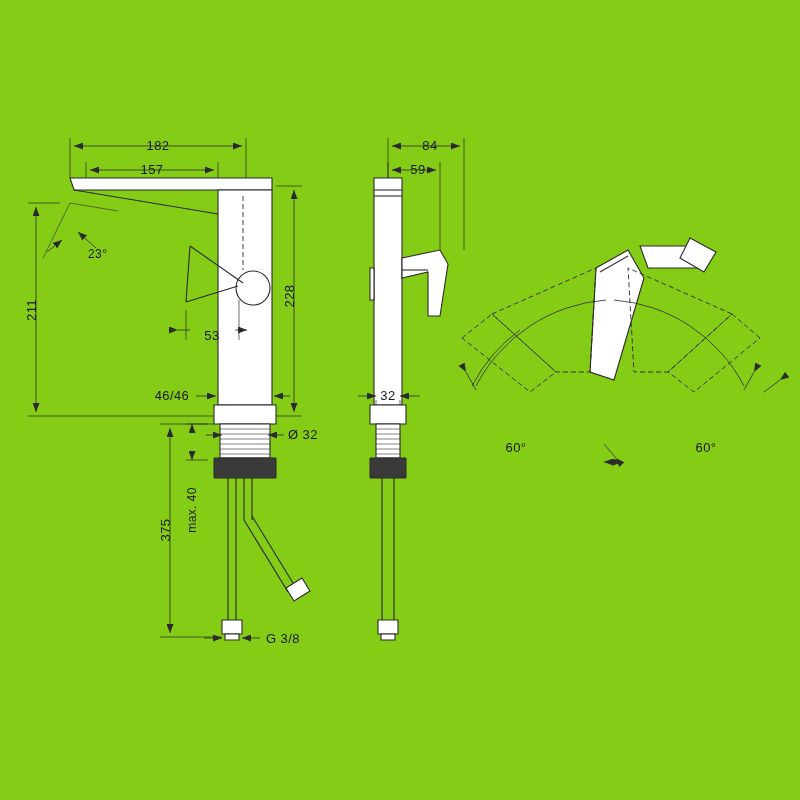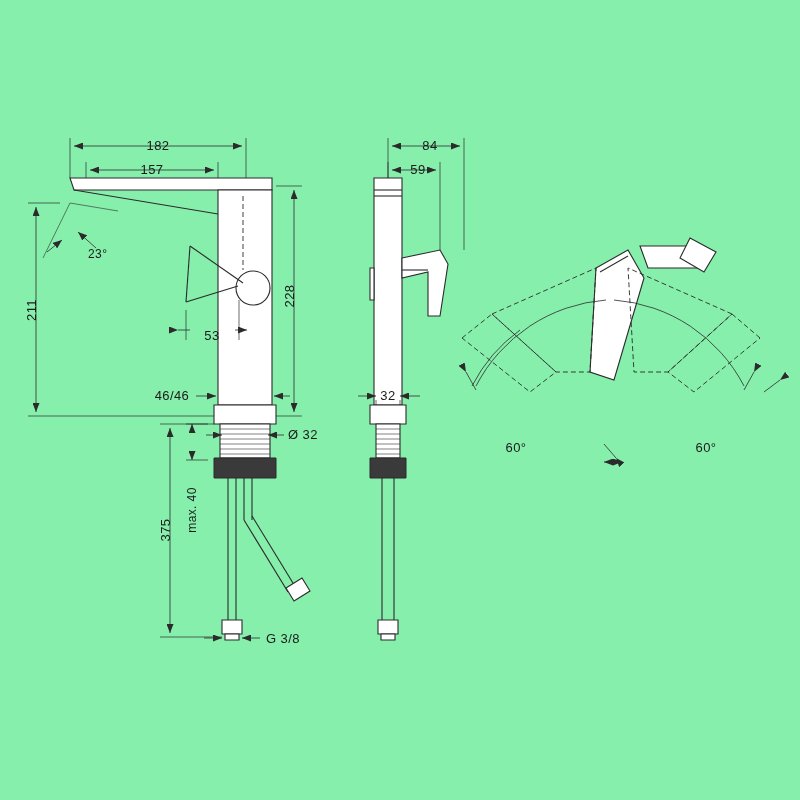--- a/index.html
+++ b/index.html
@@ -10,21 +10,21 @@
   body {
     width: 800px;
     height: 800px;
     font-family: "Liberation Sans", sans-serif;
     overflow: hidden;
   }
   #sheet {
     position: relative;
     width: 800px;
     height: 800px;
-    background: #86efac;
+    background: #84cc16;
   }
   svg#drawing {
     position: absolute;
     left: 0;
     top: 0;
     width: 800px;
     height: 800px;
   }
   .dimtext {
     font-family: "Liberation Sans", sans-serif;

